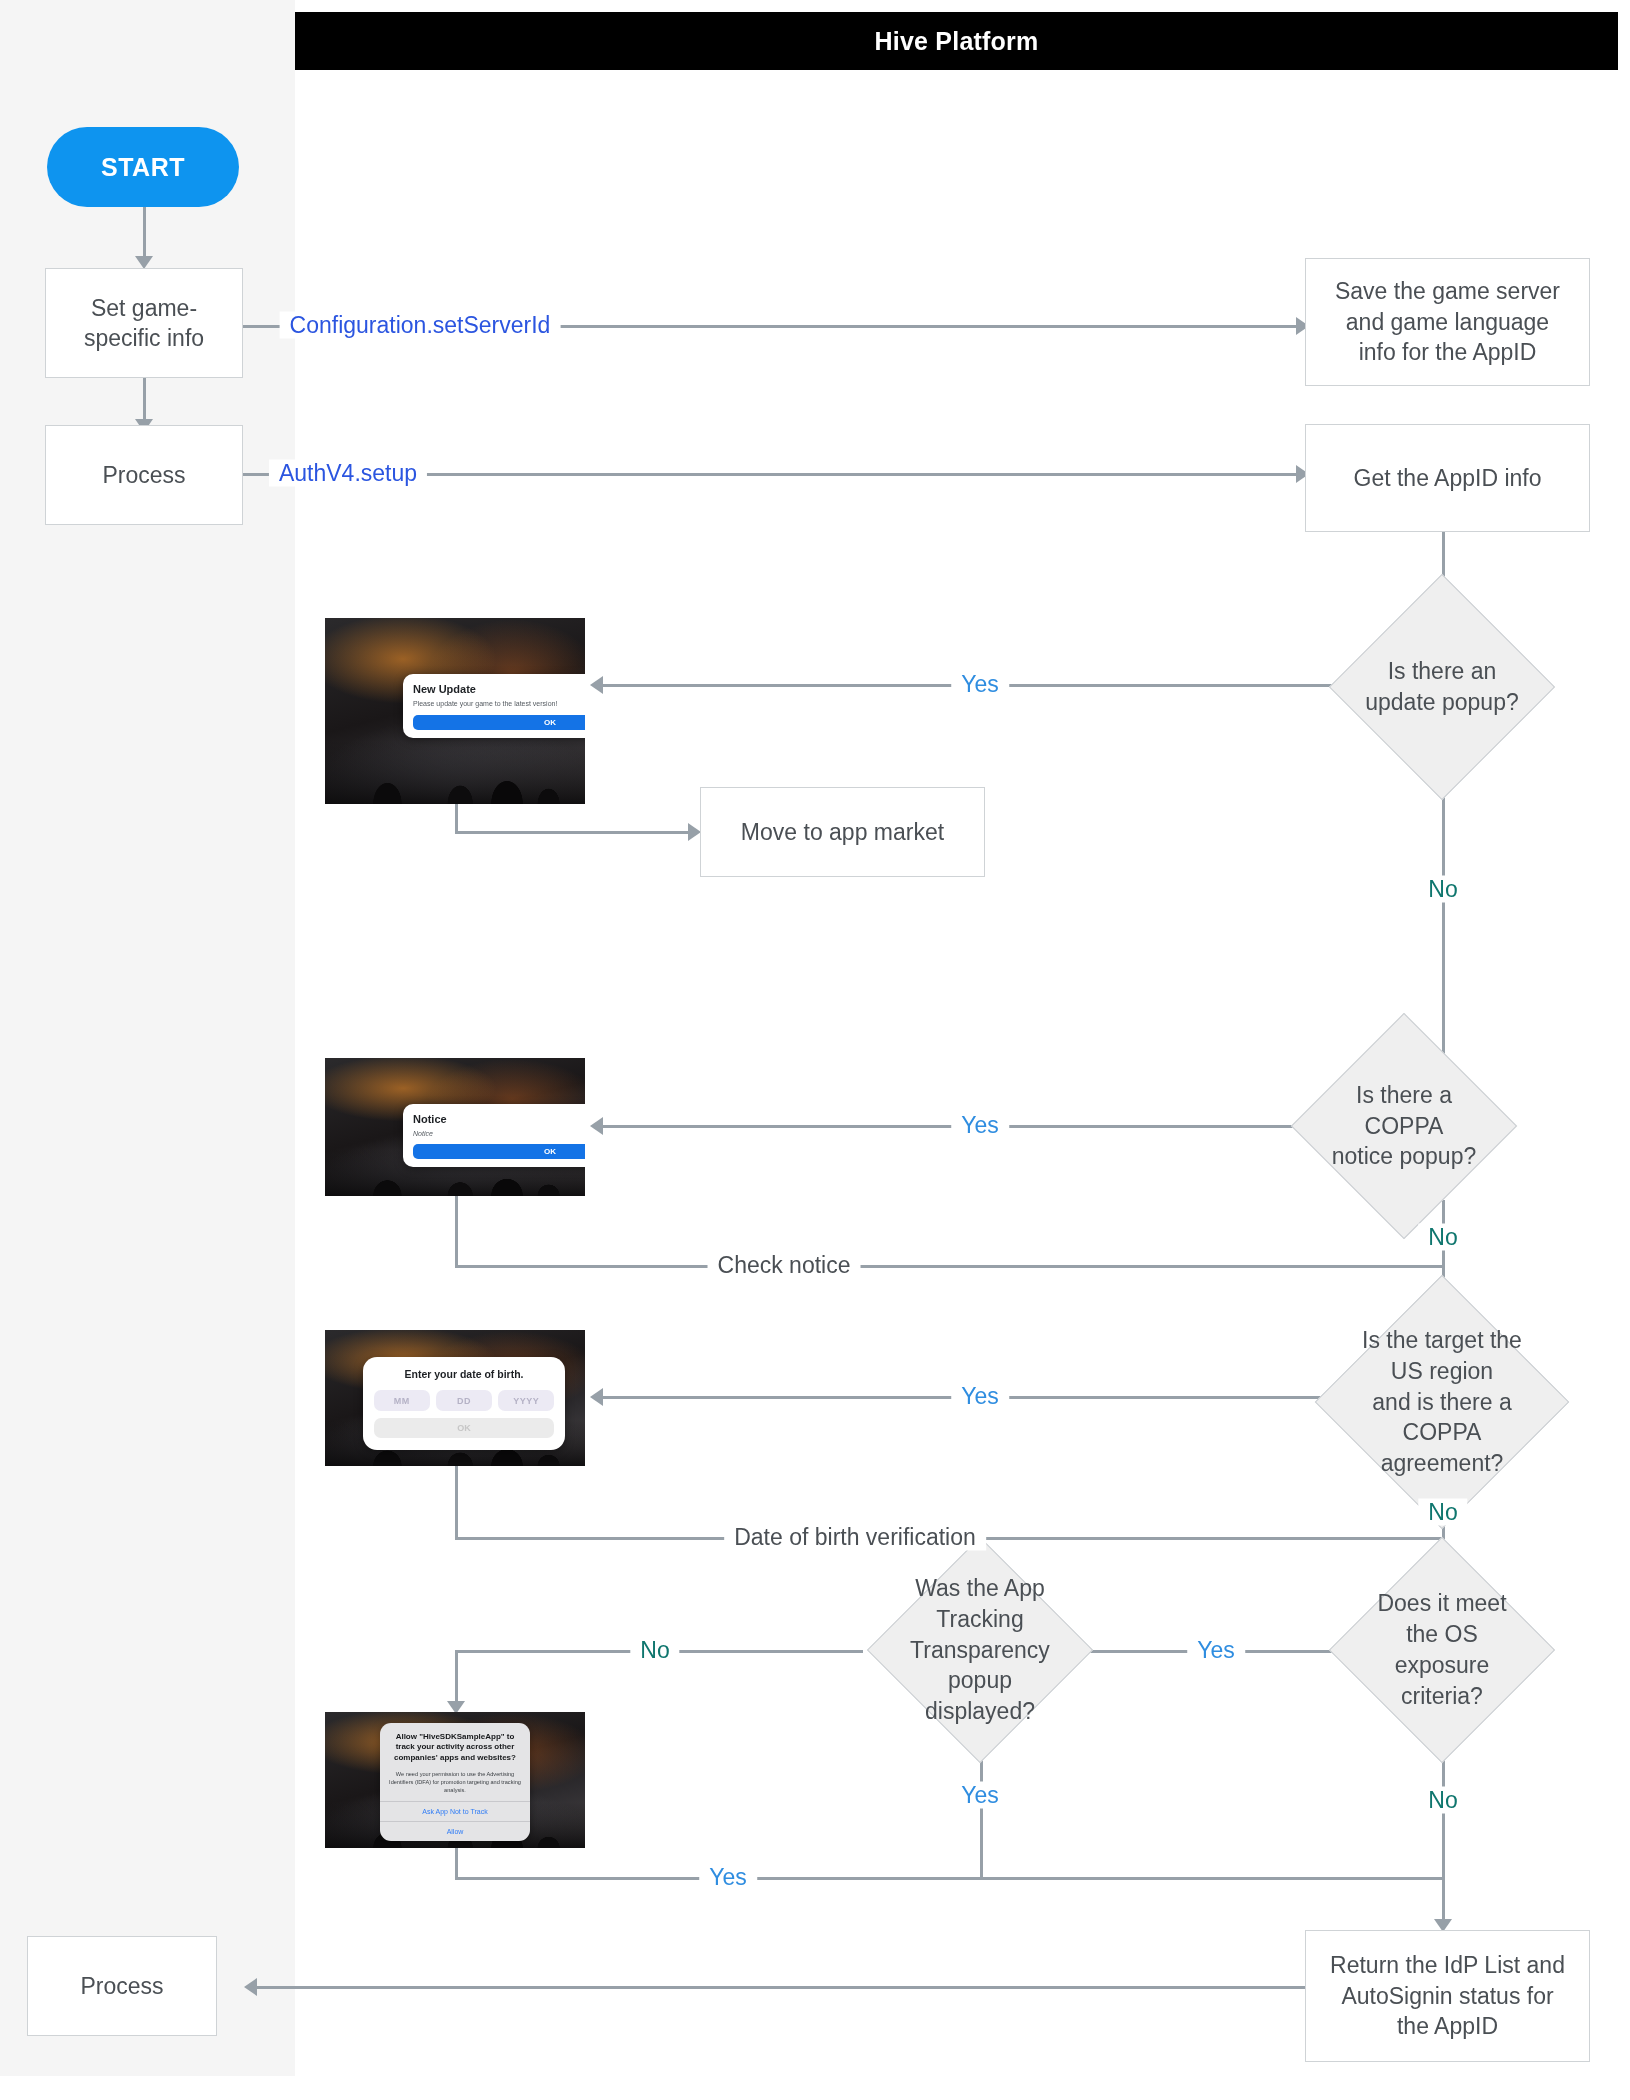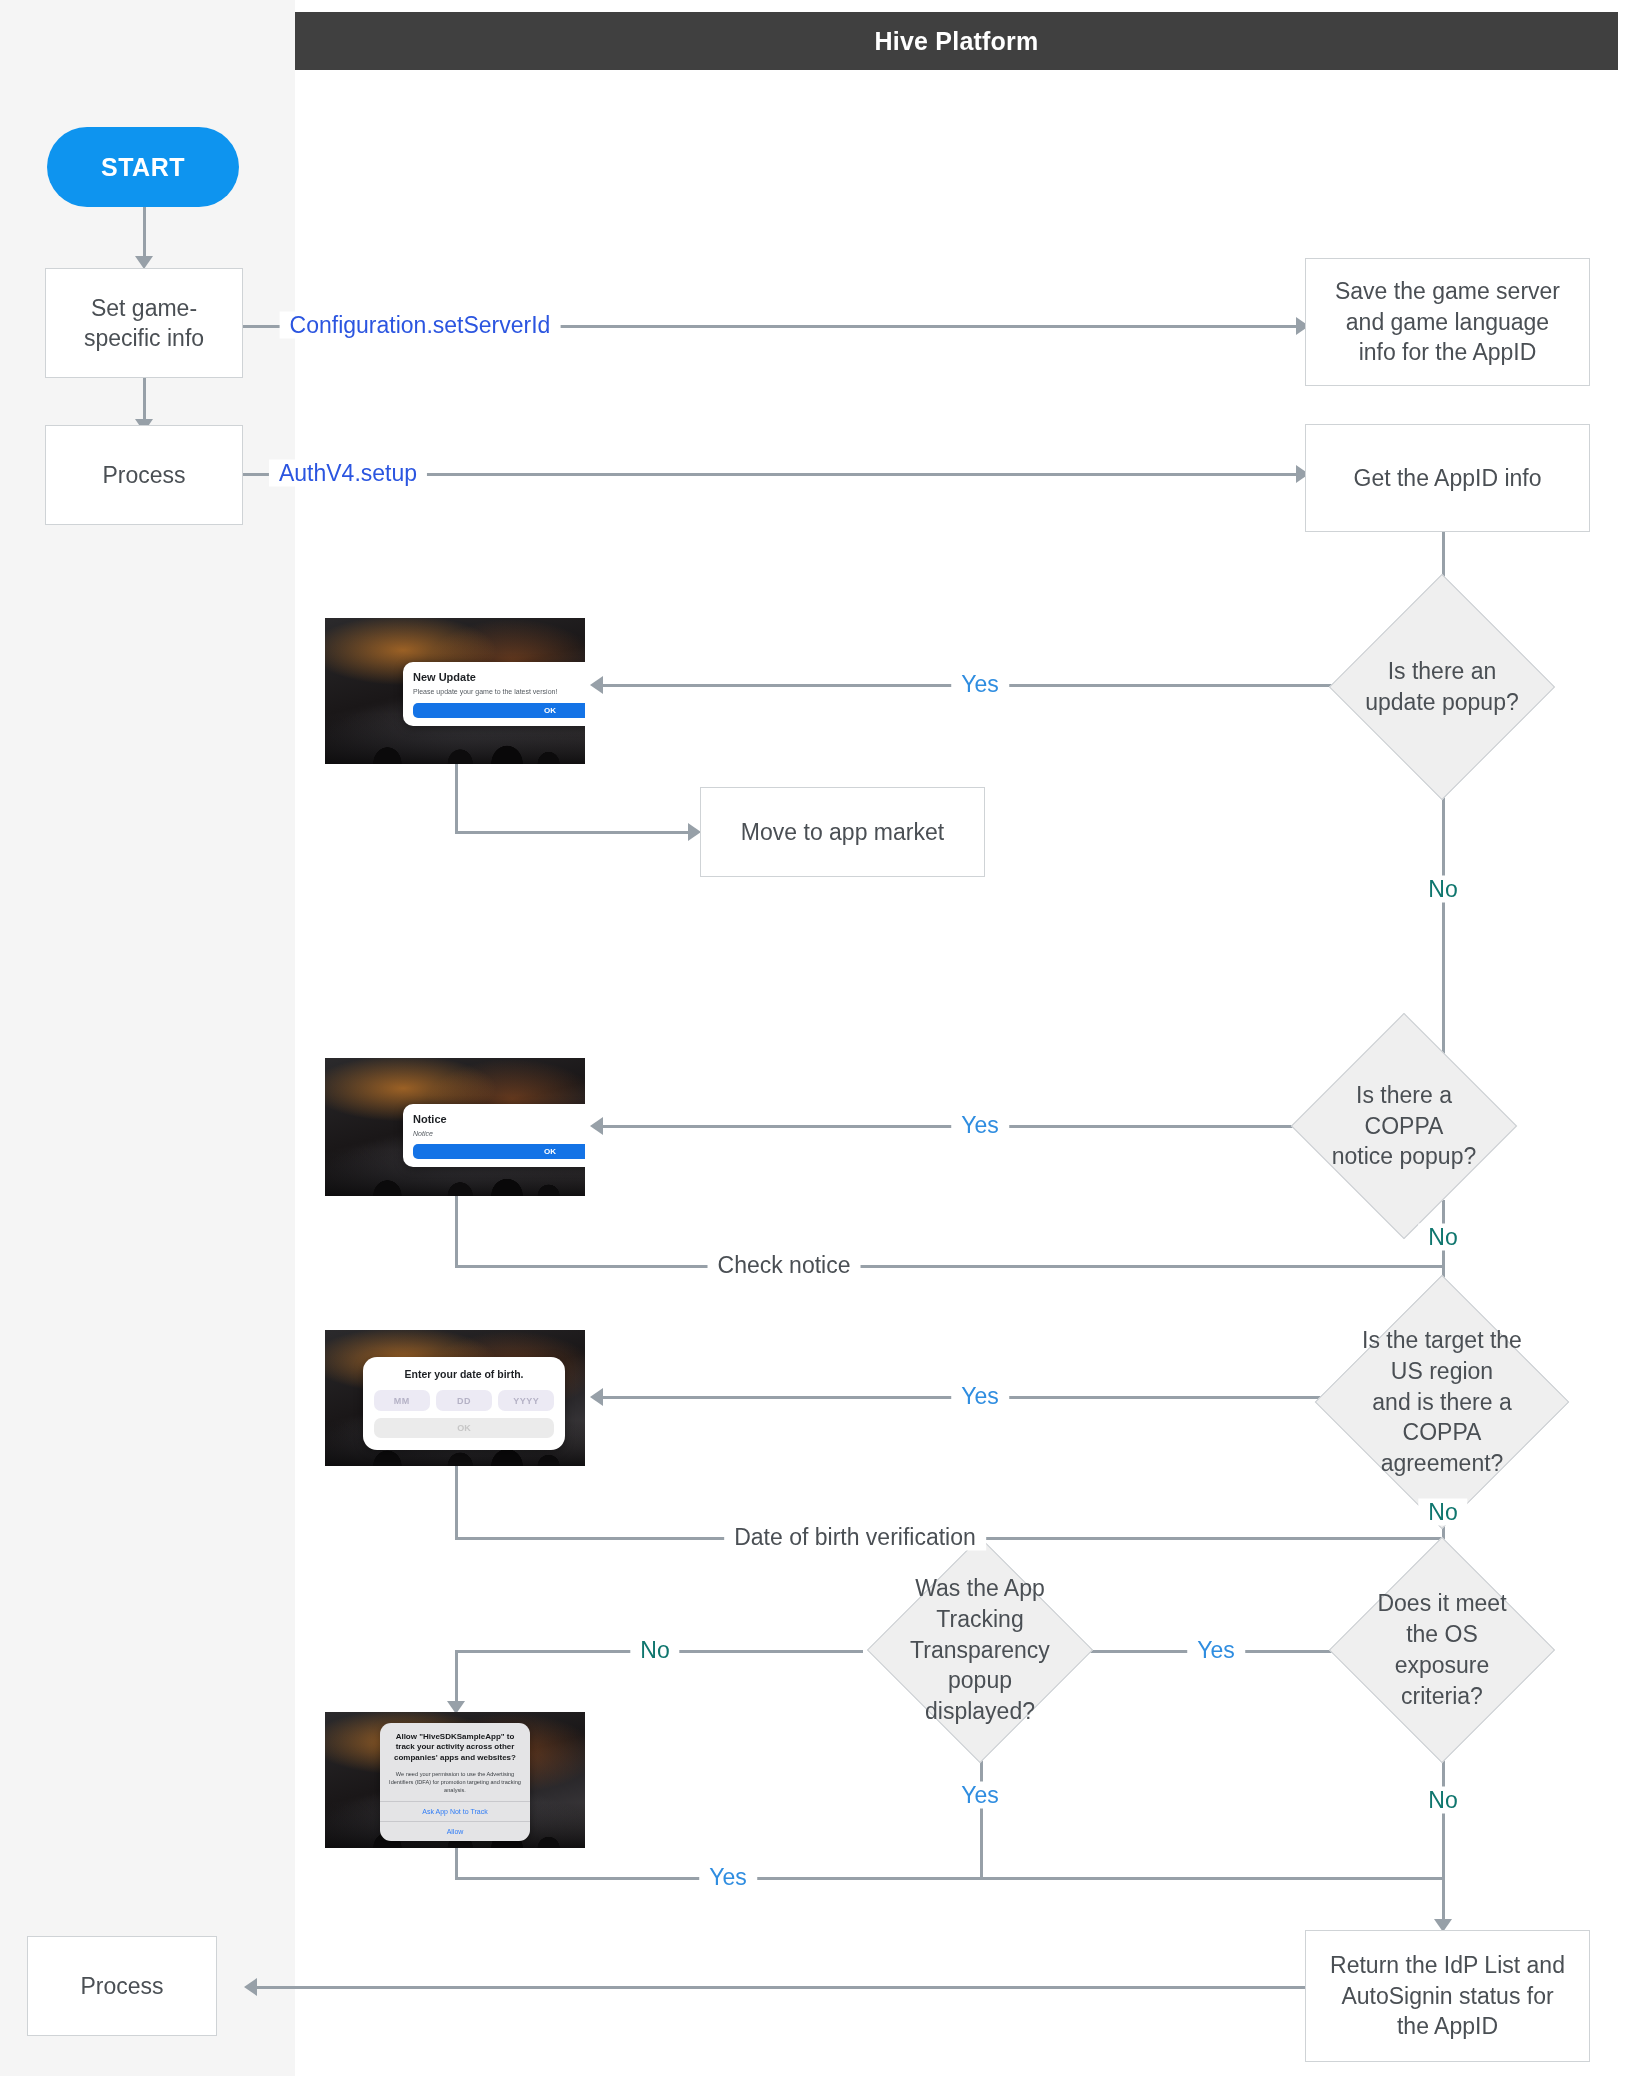--- a/index.html
+++ b/index.html
@@ -15,21 +15,21 @@
   .lane-left-bg {
     position: absolute; left: 0; top: 0; width: 295px; height: 2076px;
     background: #f5f5f5;
   }
   .lane-header {
     position: absolute; top: 12px; height: 58px;
     display: flex; align-items: center; justify-content: center;
     color: #ffffff; font-weight: bold; font-size: 25px; letter-spacing: .2px;
   }
   .lane-header.left  { left: 12px;  width: 283px; background: #0a8bef; }
-  .lane-header.right { left: 295px; width: 1323px; background: #404040; }
+  .lane-header.right { left: 295px; width: 1323px; background: #000000; }
 
   
   .node {
     position: absolute;
     display: flex; align-items: center; justify-content: center;
     text-align: center;
     color: #4a4f54;
     font-size: 23px; line-height: 1.32;
     background: #ffffff;
     border: 1px solid #cfd3d6;
@@ -300,21 +300,21 @@
   <div class="elabel no" style="left:1443px; top:1512px;">No</div>
   <div class="elabel" style="left:855px; top:1537px;">Date of birth verification</div>
 
   <div class="elabel yes" style="left:1216px; top:1650px;">Yes</div>
   <div class="elabel no" style="left:1443px; top:1800px;">No</div>
 
   <div class="elabel no" style="left:655px; top:1650px;">No</div>
   <div class="elabel yes" style="left:980px; top:1795px;">Yes</div>
   <div class="elabel yes" style="left:728px; top:1877px;">Yes</div>
 
-  <div class="shot" style="left:325px; top:618px; width:260px; height:146px;text-decoration:underline;">
+  <div class="shot" style="left:325px; top:618px; width:260px; height:186px;text-decoration:underline;">
     <div class="silhouette"></div>
     <div class="dlg dlg-update">
       <div class="dlg-title">New Update</div>
       <div class="dlg-body">Please update your game to the latest version!</div>
       <div class="dlg-ok">OK</div>
     </div>
   </div>
 
   <div class="shot" style="left:325px; top:1058px; width:260px; height:138px;">
     <div class="silhouette"></div>

